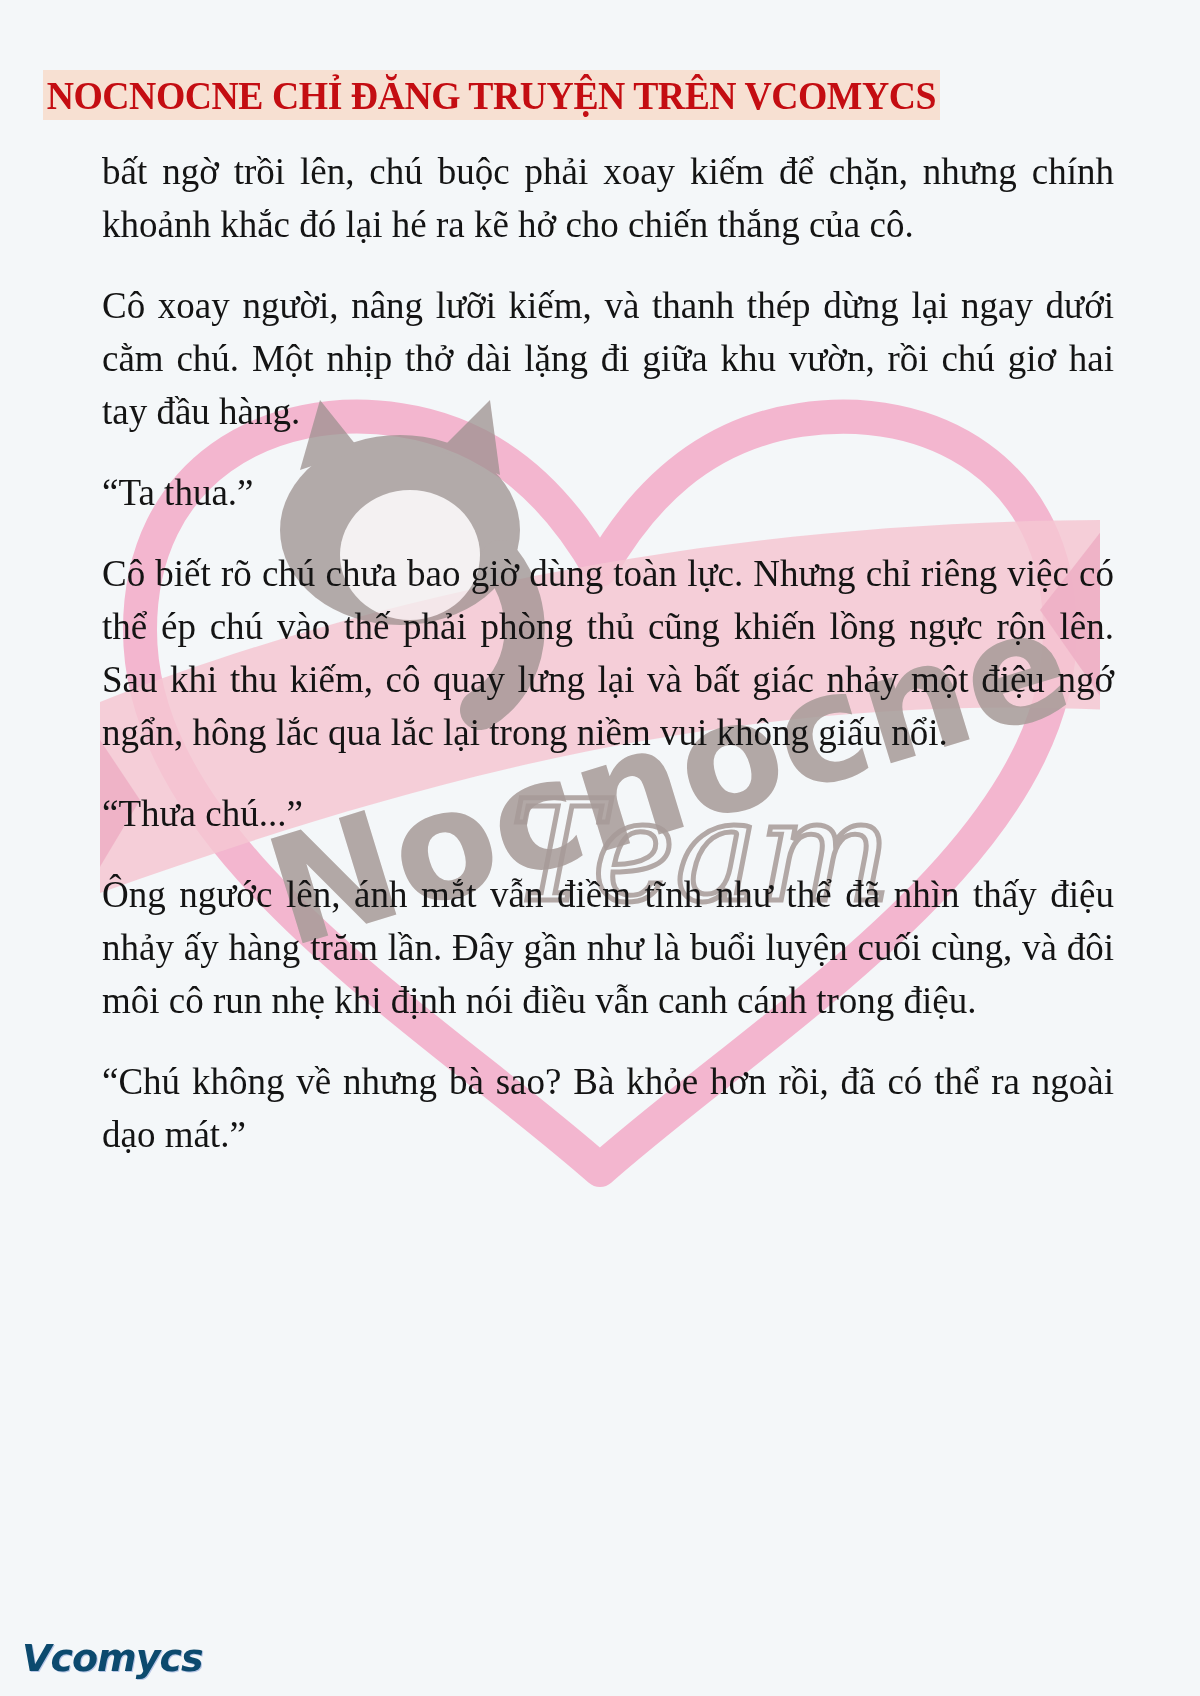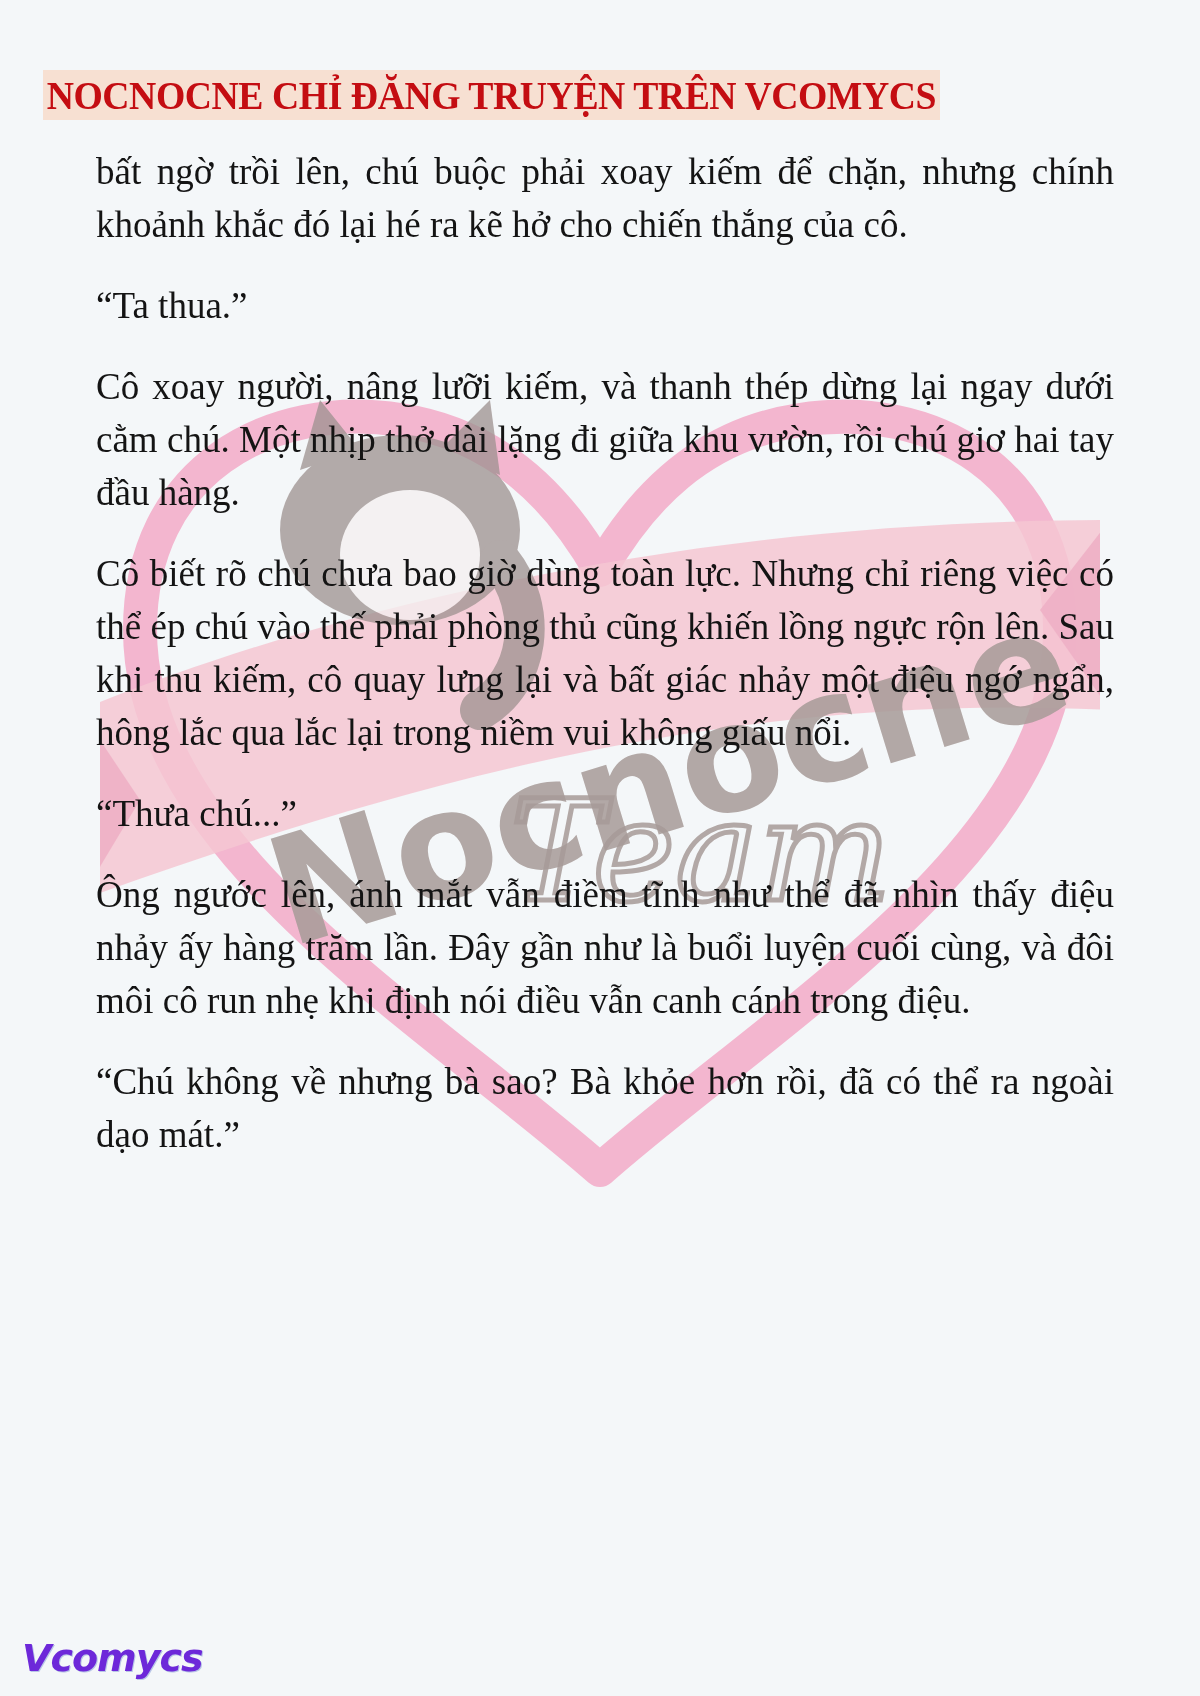--- a/index.html
+++ b/index.html
@@ -48,34 +48,34 @@
       position: absolute;
       left: 90px;
       top: 145px;
       width: 1024px;
       z-index: 2;
       color: #141414;
       font-size: 37px;
       line-height: 53px;
     }
     .para {
-      margin: 0 0 28px 6px;
+      margin: 0 0 28px 12px;
       text-align: justify;
     }
     .logo {
       position: absolute;
       left: 22px;
       top: 1636px;
       z-index: 2;
       font-family: "DejaVu Sans", sans-serif;
       font-style: italic;
       font-weight: bold;
       font-size: 38px;
       letter-spacing: -1px;
-      color: #6d28d9;
+      color: #0c4a6e;
       text-shadow: 1px 1px 0 #b8c6e6;
     }
   </style>
 </head>
 <body>
 
 <svg class="watermark" viewBox="0 0 1000 840" xmlns="http://www.w3.org/2000/svg">
 
   <path d="M500,790 C330,640 40,470 40,250 C40,90 170,20 300,40 C400,55 460,120 500,190 C540,120 600,55 700,40 C830,20 960,90 960,250 C960,470 670,640 500,790 Z" fill="none" stroke="#f3b6cf" stroke-width="34" stroke-linejoin="round"></path>
 
@@ -94,21 +94,21 @@
   <text x="160" y="470" transform="rotate(-17 500 420)" font-family="DejaVu Sans, sans-serif" font-weight="bold" font-size="150" fill="#a79b98" opacity="0.85">Nocnocne</text>
   <text x="410" y="520" font-family="DejaVu Serif, serif" font-style="italic" font-size="140" fill="none" stroke="#a79b98" stroke-width="5" opacity="0.85">Team</text>
 </svg>
 
 <div class="banner-wrap">
   <div class="banner">NOCNOCNE CHỈ ĐĂNG TRUYỆN TRÊN VCOMYCS</div>
 </div>
 
 <div class="content">
   <p class="para">bất ngờ trồi lên, chú buộc phải xoay kiếm để chặn, nhưng chính khoảnh khắc đó lại hé ra kẽ hở cho chiến thắng của cô.</p>
+  <p class="para">Cô xoay người, nâng lưỡi kiếm, và thanh thép dừng lại ngay dưới cằm chú. Một nhịp thở dài lặng đi giữa khu vườn, rồi chú giơ hai tay đầu hàng.</p>
   <p class="para">“Ta thua.”</p>
-  <p class="para">Cô xoay người, nâng lưỡi kiếm, và thanh thép dừng lại ngay dưới cằm chú. Một nhịp thở dài lặng đi giữa khu vườn, rồi chú giơ hai tay đầu hàng.</p>
   <p class="para">Cô biết rõ chú chưa bao giờ dùng toàn lực. Nhưng chỉ riêng việc có thể ép chú vào thế phải phòng thủ cũng khiến lồng ngực rộn lên. Sau khi thu kiếm, cô quay lưng lại và bất giác nhảy một điệu ngớ ngẩn, hông lắc qua lắc lại trong niềm vui không giấu nổi.</p>
   <p class="para">“Thưa chú...”</p>
   <p class="para">Ông ngước lên, ánh mắt vẫn điềm tĩnh như thể đã nhìn thấy điệu nhảy ấy hàng trăm lần. Đây gần như là buổi luyện cuối cùng, và đôi môi cô run nhẹ khi định nói điều vẫn canh cánh trong điệu.</p>
   <p class="para">“Chú không về nhưng bà sao? Bà khỏe hơn rồi, đã có thể ra ngoài dạo mát.”</p>
 </div>
 
 <div class="logo">Vcomycs</div>
 
 </body></html>

